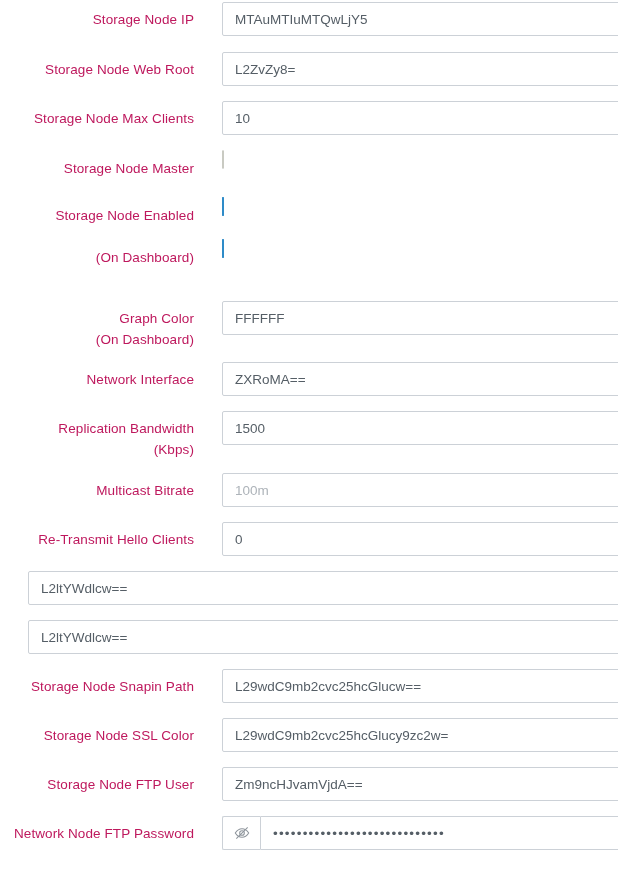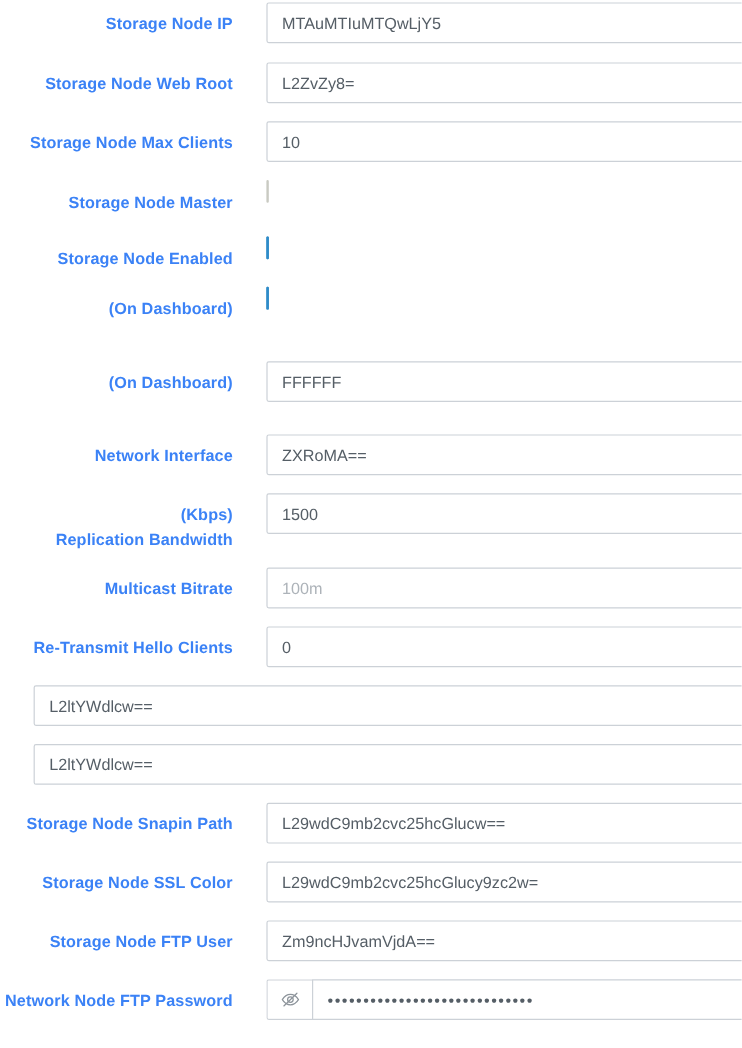--- a/index.html
+++ b/index.html
@@ -30,22 +30,22 @@
     height: 34px;
     display: flex;
     align-items: flex-start;
   }
 
   .row-label {
     width: 194px;
     flex: 0 0 194px;
     text-align: right;
     font-size: 13.5px;
-    font-weight: bold;
-    color: #3b82f6;
+    font-weight: normal;
+    color: #be185d;
     line-height: 21px;
     padding-top: 7px;
     box-sizing: border-box;
     letter-spacing: 0.1px;
   }
   .row-label .lbl-line {
     display: block;
   }
 
   .row-control {
@@ -184,38 +184,39 @@
     <div class="form-row" style="top: 240px;">
       <div class="row-label">
         <span class="lbl-line">(On Dashboard)</span>
       </div>
       <div class="row-control"><span class="checkbox-wrap"><span class="cbox on" role="checkbox" aria-checked="true"><svg viewBox="0 0 12 12" class="tick">
               <path d="M1.2 6.2 L4.4 9.3 L10.8 2.4" fill="none" stroke="#ffffff" stroke-width="2" stroke-linecap="round" stroke-linejoin="round"></path>
             </svg></span></span></div>
     </div>
     <div class="form-row" style="top: 301px;">
       <div class="row-label">
+        <span class="lbl-line">Graph Color</span>
         <span class="lbl-line">(On Dashboard)</span>
       </div>
       <div class="row-control">
         <input type="text" class="text-input" value="FFFFFF" placeholder="" style="">
       </div>
     </div>
     <div class="form-row" style="top: 362px;">
       <div class="row-label">
         <span class="lbl-line">Network Interface</span>
       </div>
       <div class="row-control">
         <input type="text" class="text-input" value="ZXRoMA==" placeholder="" style="">
       </div>
     </div>
     <div class="form-row" style="top: 411px;">
       <div class="row-label">
+        <span class="lbl-line">Replication Bandwidth</span>
         <span class="lbl-line">(Kbps)</span>
-        <span class="lbl-line">Replication Bandwidth</span>
       </div>
       <div class="row-control">
         <input type="text" class="text-input" value="1500" placeholder="" style="">
       </div>
     </div>
     <div class="form-row" style="top: 473px;">
       <div class="row-label">
         <span class="lbl-line">Multicast Bitrate</span>
       </div>
       <div class="row-control">

